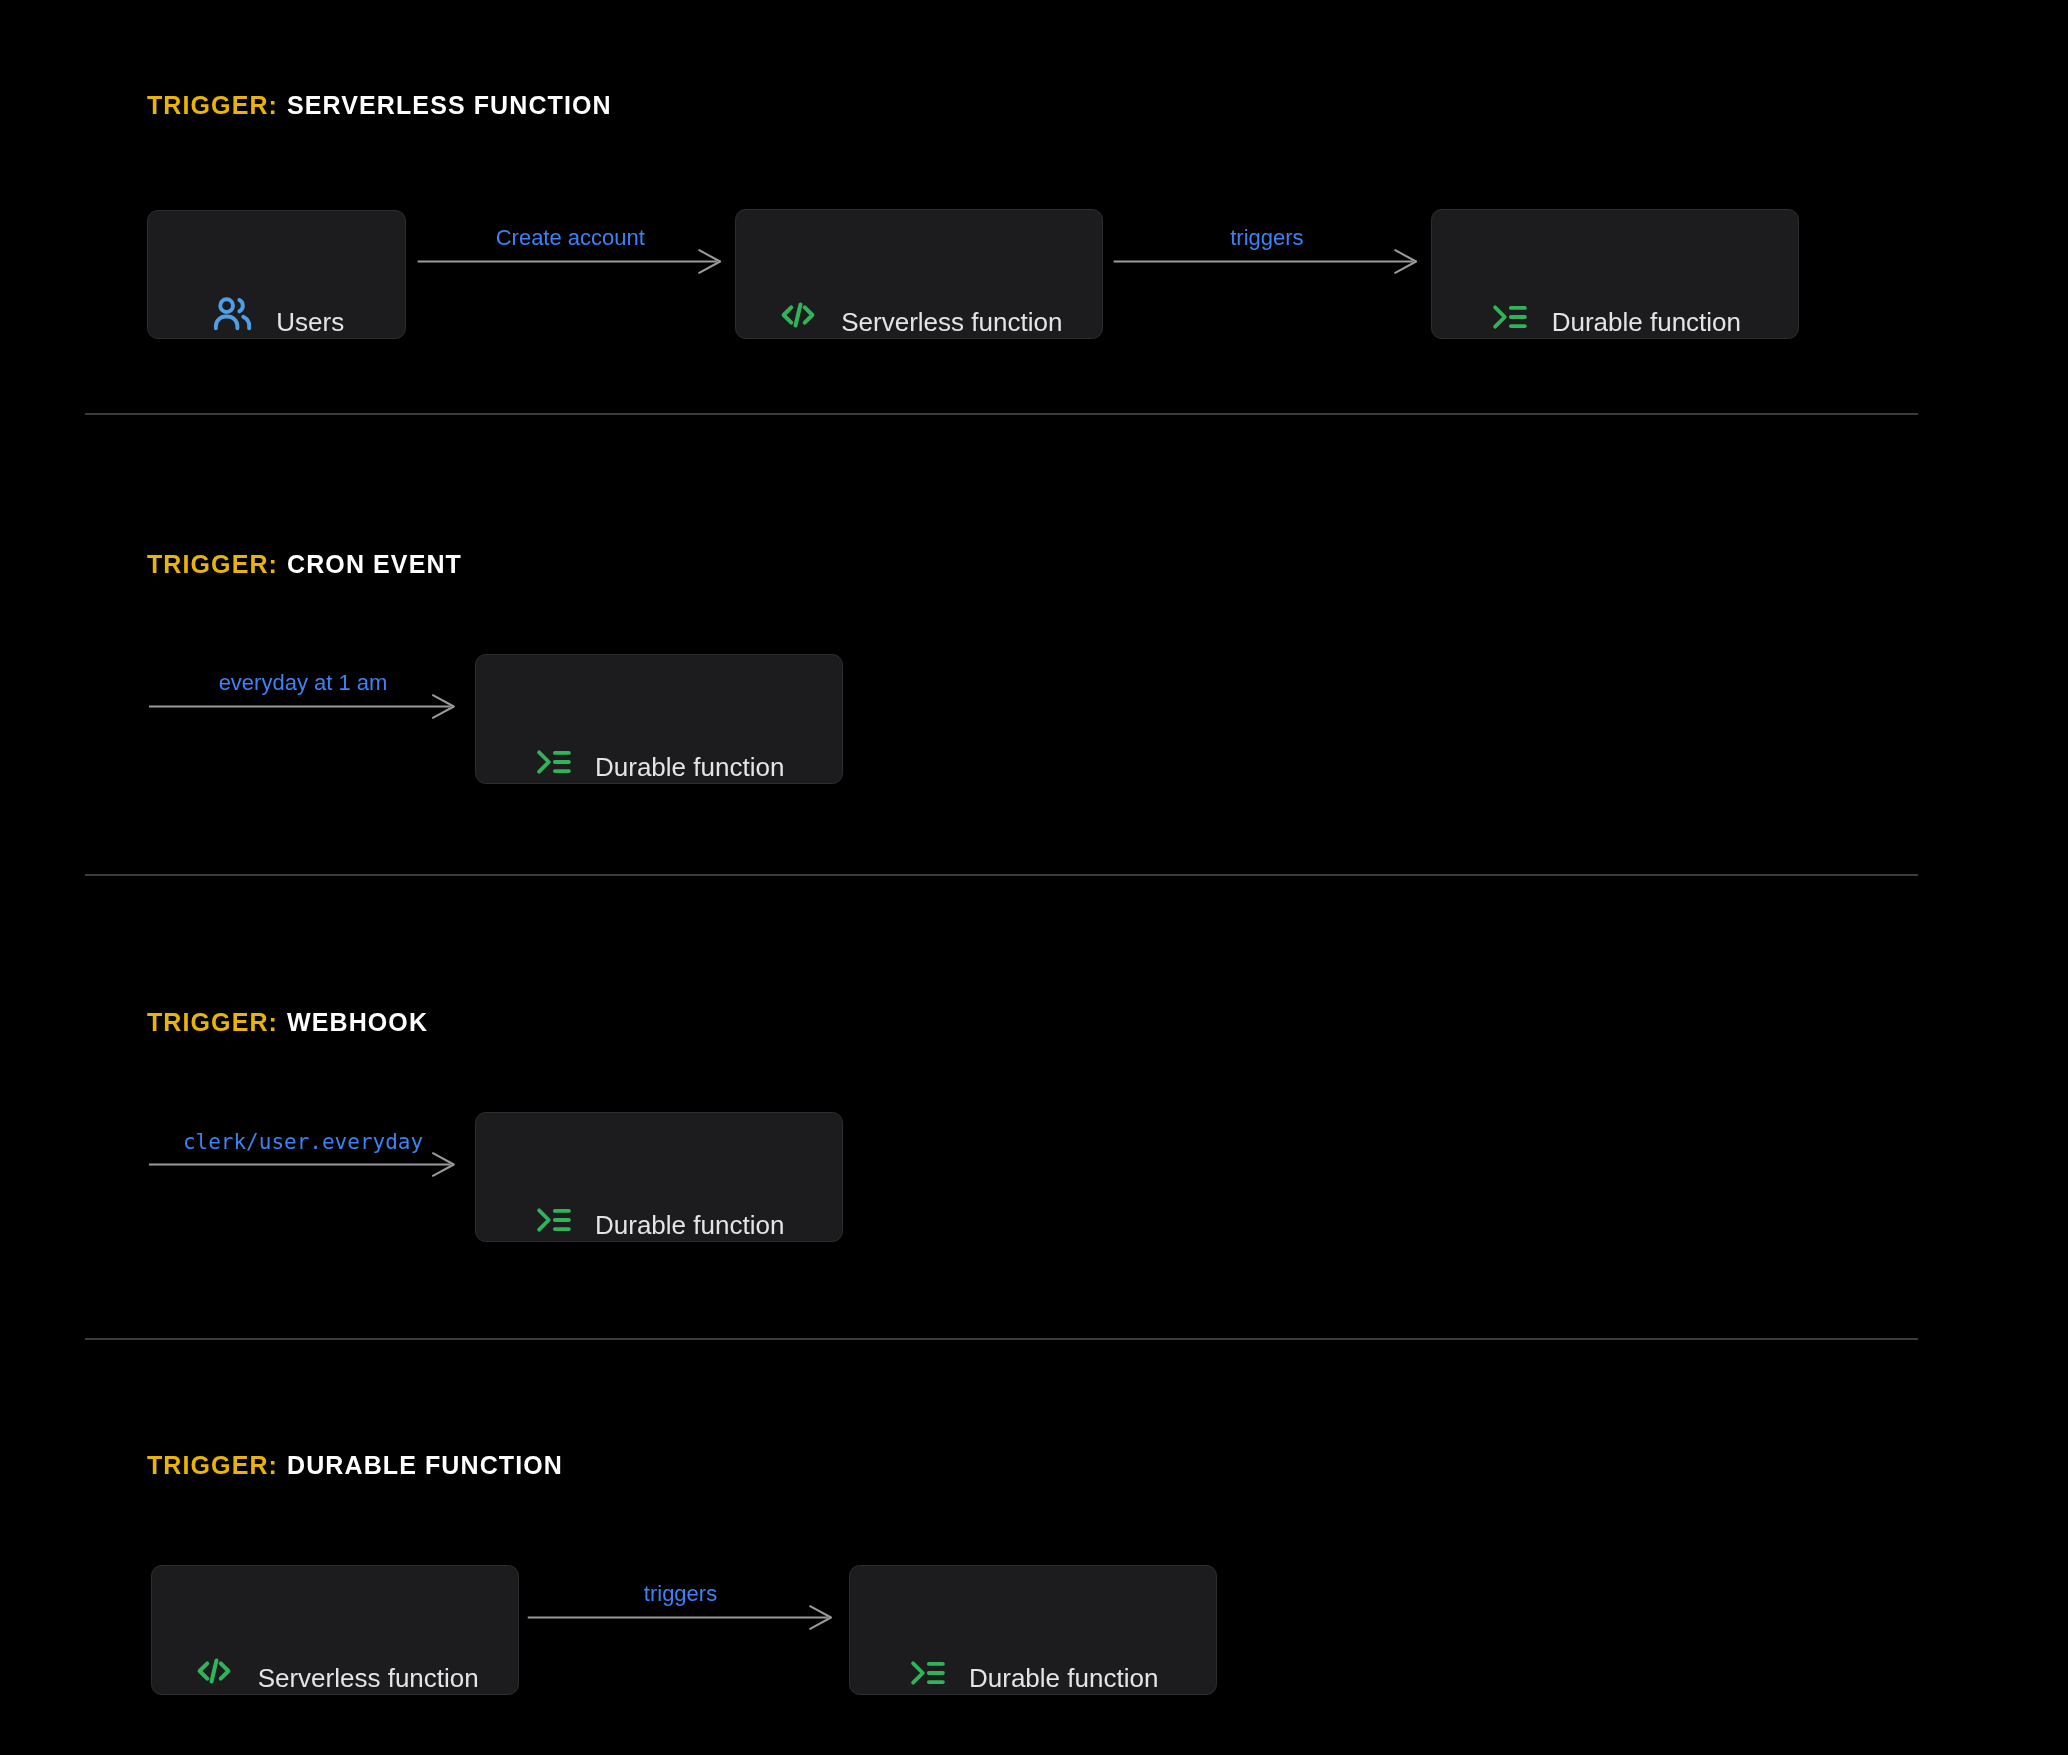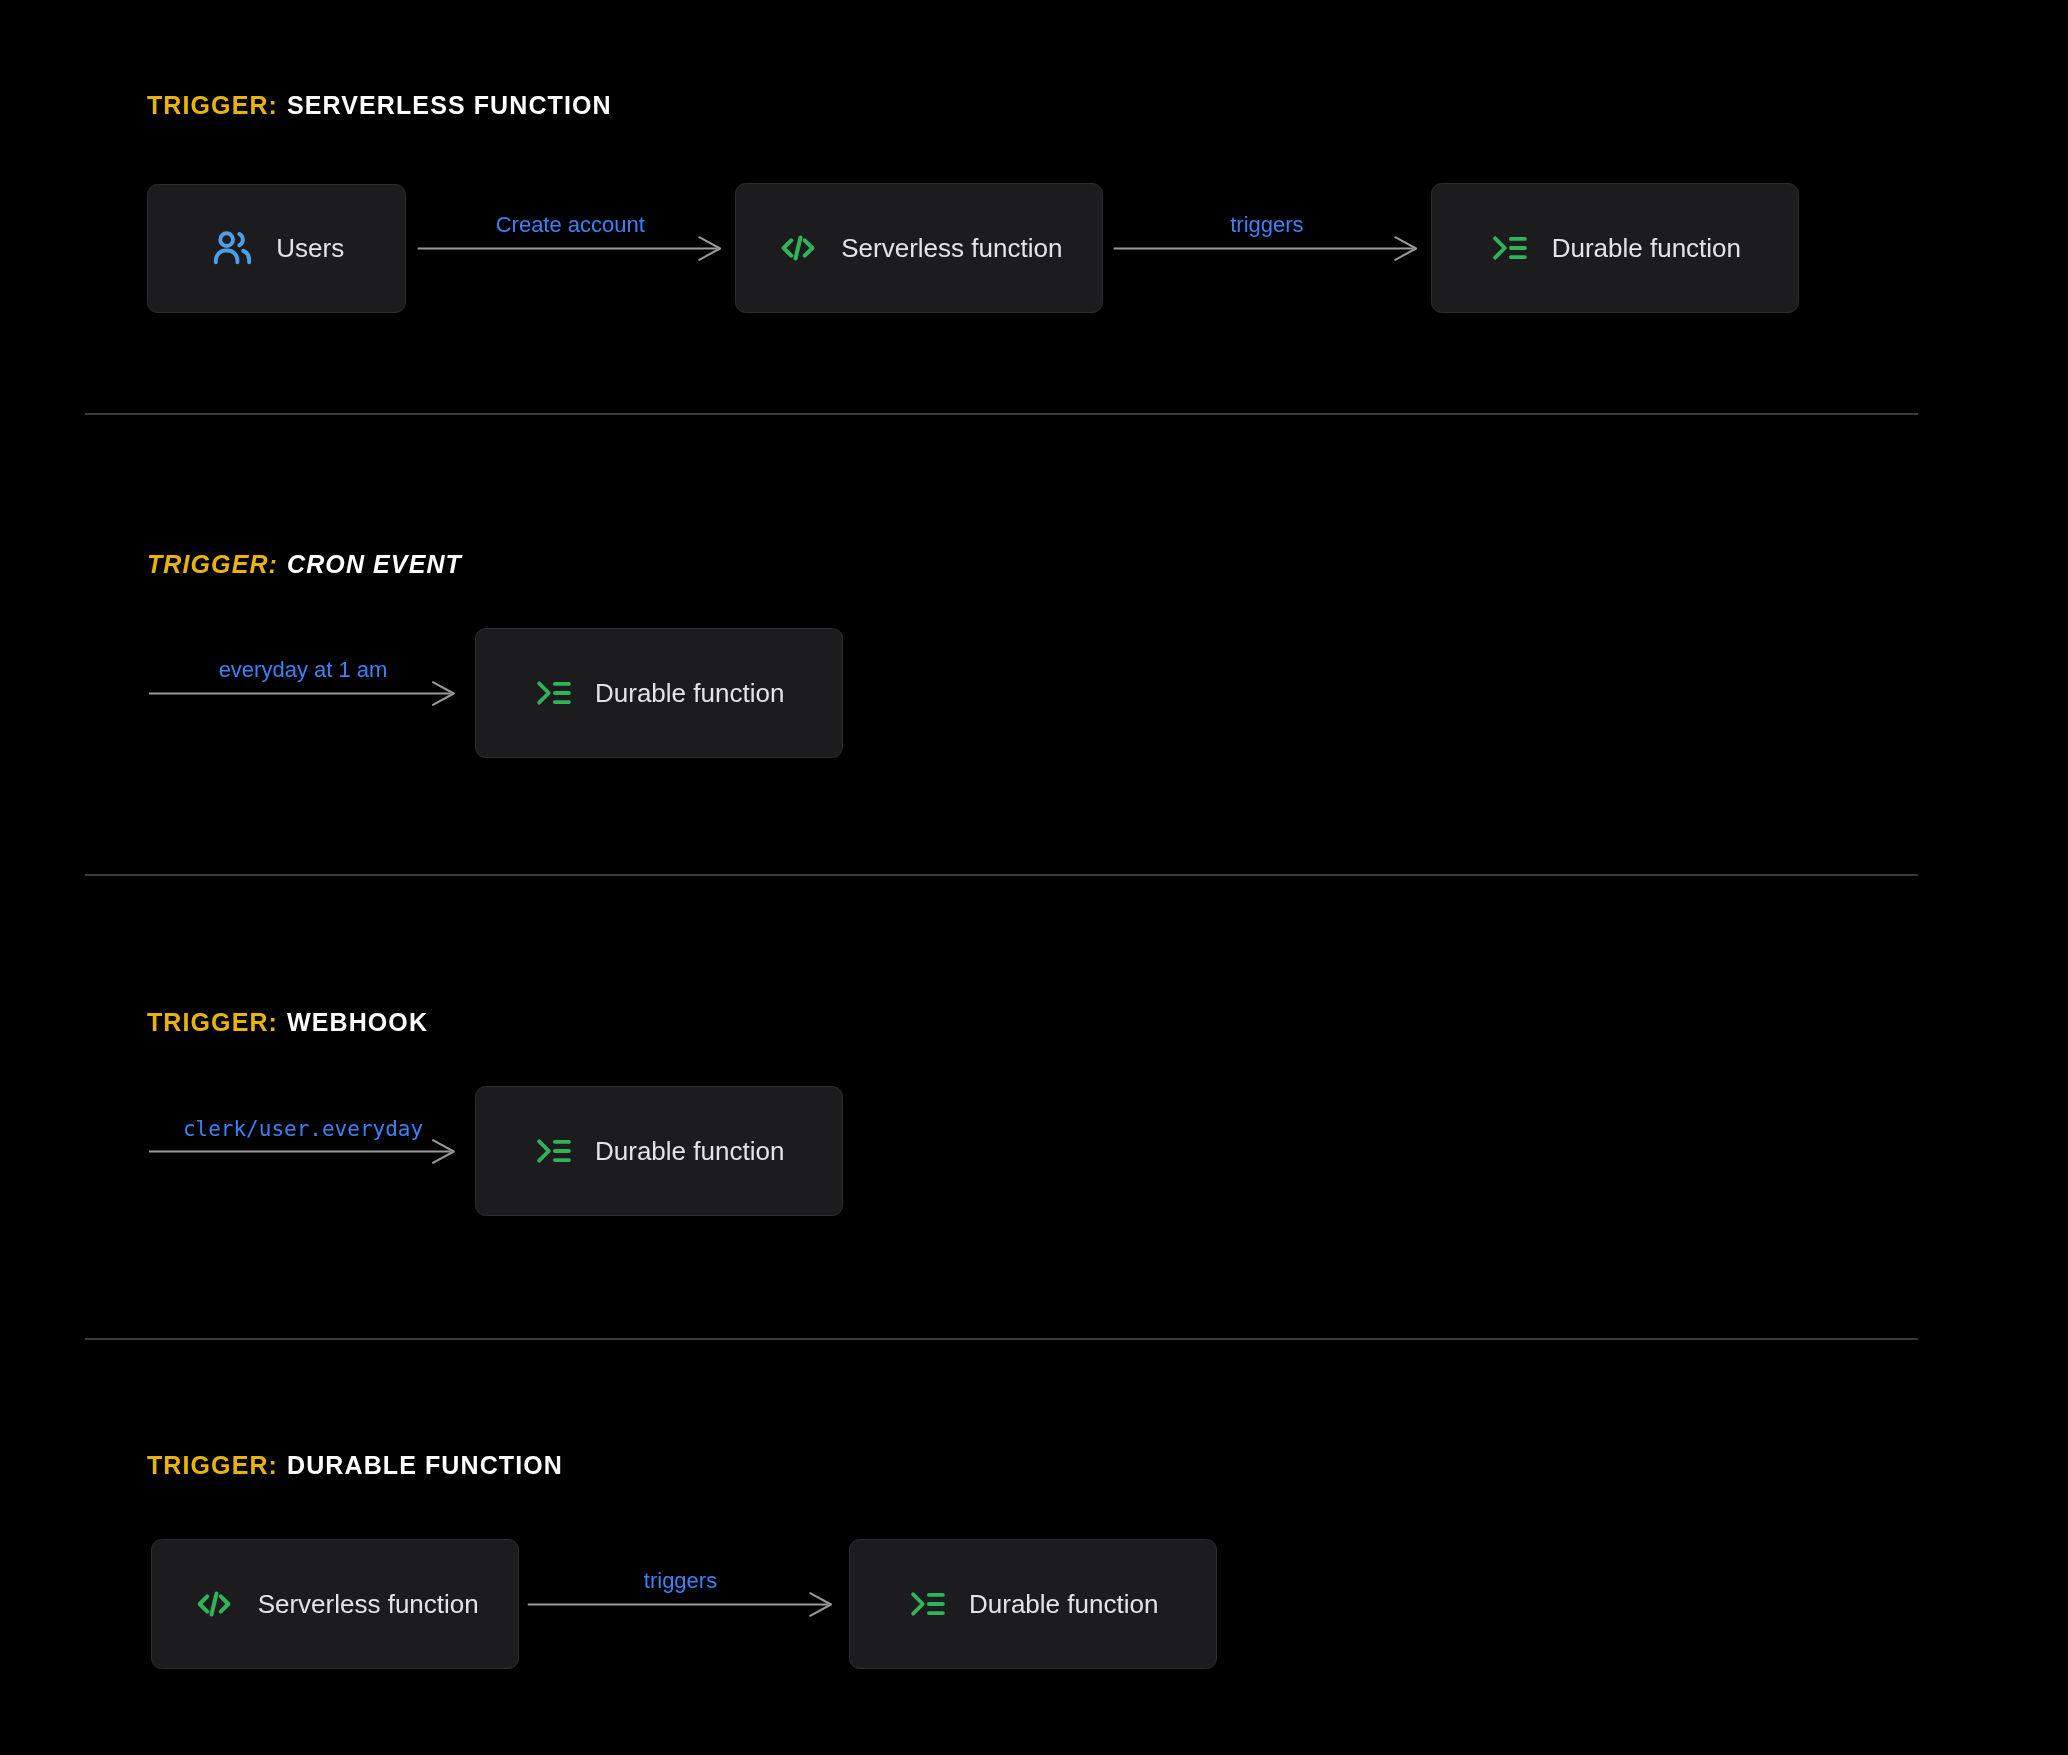--- a/index.html
+++ b/index.html
@@ -31,24 +31,25 @@
   .row{
     position:absolute;
     display:flex;
     align-items:center;
   }
   .node{
     background:#1c1c1e;
     border:0.8px solid #2e2e31;
     border-radius:10.6px;
     display:flex;
-    align-items:center;
+    align-items:flex-end;
     justify-content:center;
     gap:20.4px;
     box-sizing:border-box;
+    margin-top:26px;
   }
   .node-label{
     font-size:26px;
     color:#e4e4e6;
     white-space:nowrap;
   }
   .icon{
     display:flex;
     align-items:center;
     justify-content:center;
@@ -79,21 +80,21 @@
     position:absolute;
     left:85px;
     width:1833px;
     height:1.6px;
     background:#3b3b3d;
   }
   
   #title-1{top:91px;}
   #row-1{top:183px;left:147px;}
   #div-1{top:413px;}
-  #title-2{top:550px;font-style:italic;}
+  #title-2{top:550px;}
   #row-2{top:628px;left:147px;}
   #div-2{top:874px;}
   #title-3{top:1008px;}
   #row-3{top:1086px;left:147px;}
   #div-3{top:1338px;}
   #title-4{top:1451px;}
   #row-4{top:1539px;left:151px;}
 
   .node-users{width:259px;height:129px;}
   .node-wide{width:368px;height:130px;}

